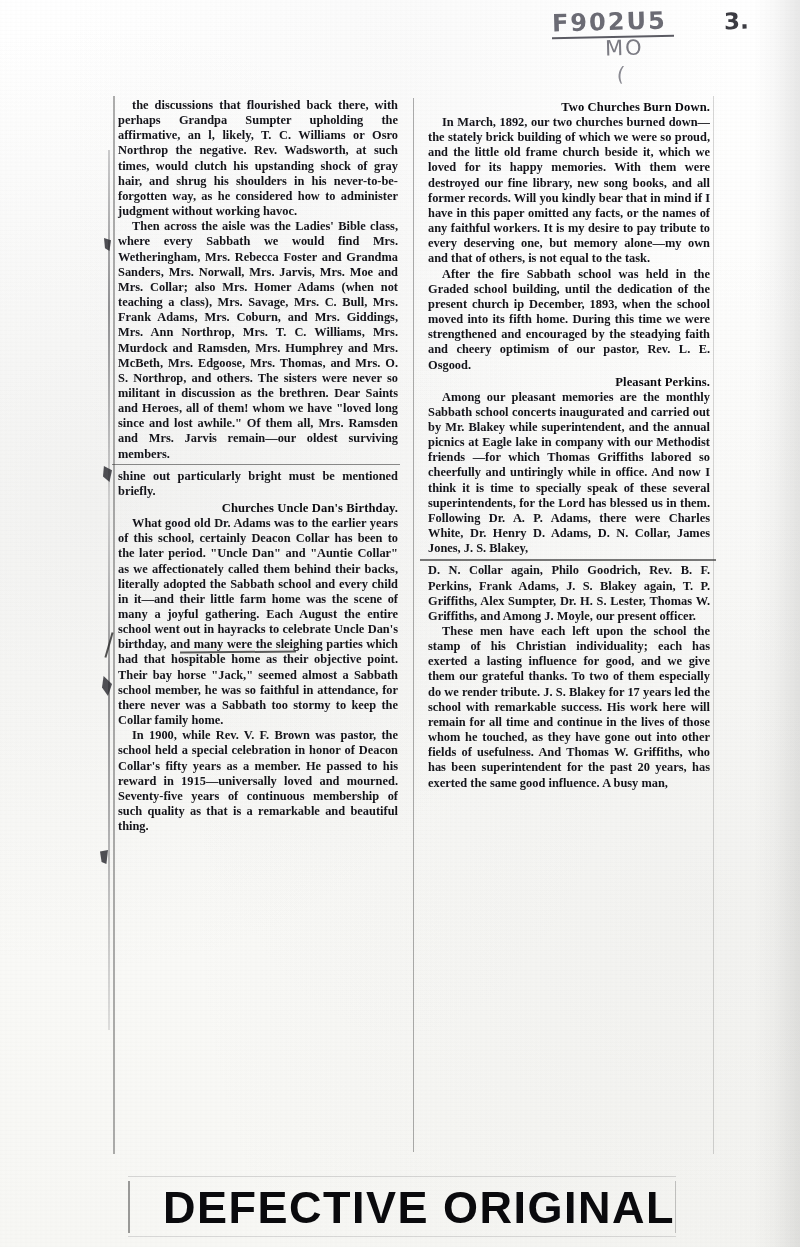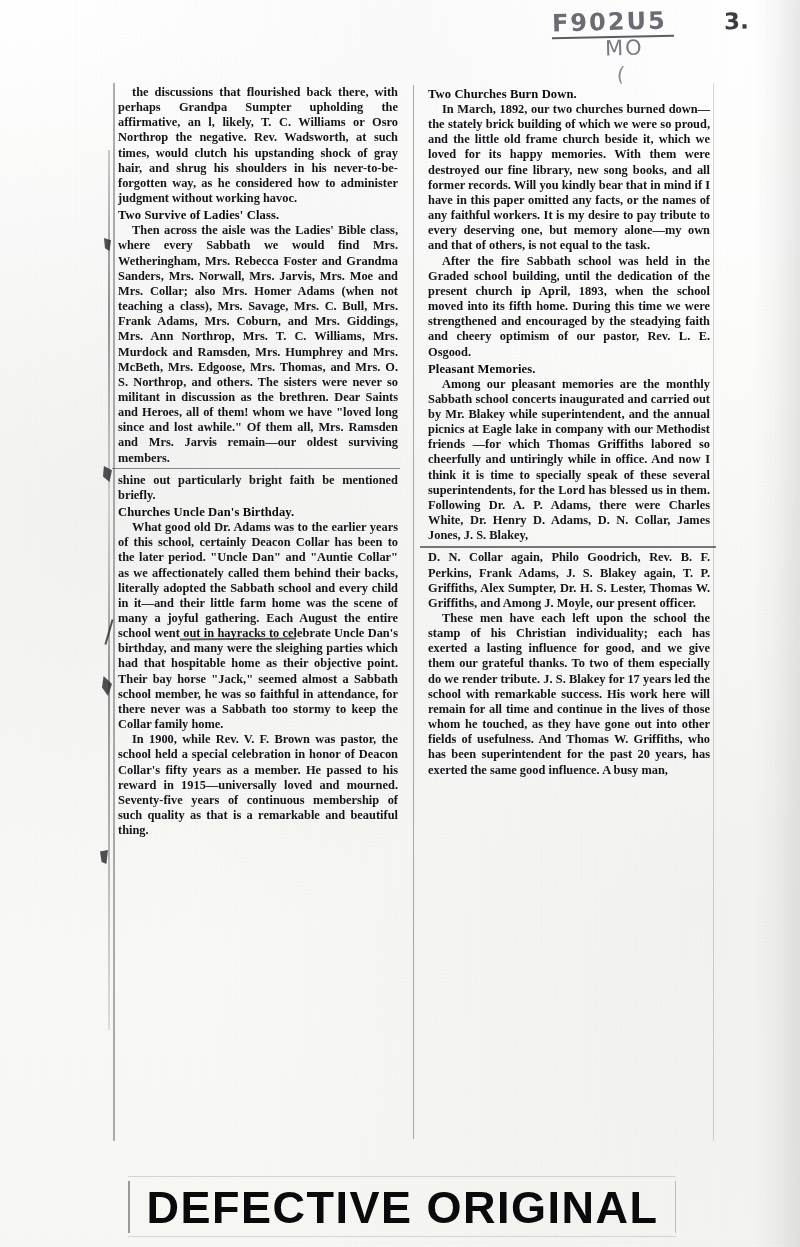--- a/index.html
+++ b/index.html
@@ -95,21 +95,21 @@
     top: 0;
     width: 46px;
     height: 1247px;
     background: linear-gradient(90deg, rgba(0,0,0,0) 0%, rgba(120,120,120,0.05) 45%, rgba(110,110,110,0.16) 100%);
   }
 
   
   .clipping {
     position: absolute;
     left: 118px;
-    top: 85px;
+    top: 98px;
     width: 592px;
     height: 1060px;
   }
 
   .cols {
     position: relative;
     display: flex;
     width: 100%;
     height: 100%;
   }
@@ -167,21 +167,21 @@
     text-indent: 14px;
     hyphens: none;
   }
   .body-text p.noindent { text-indent: 0; }
 
   .subhead {
     font-family: "Liberation Serif", serif;
     font-size: 12.6px;
     line-height: 16px;
     font-weight: 700;
-    text-align: left;
+    text-align: right;
     color: #0b0b10;
     margin: 1px 0 0 0;
     letter-spacing: 0.1px;
   }
 
   
   .seam {
     position: relative;
     height: 7px;
   }
@@ -248,21 +248,21 @@
 
   
   .stamp {
     position: absolute;
     left: 128px;
     top: 1181px;
     width: 545px;
     height: 52px;
     display: flex;
     align-items: center;
-    justify-content: center;
+    justify-content: flex-end;
     border-left: 2px solid rgba(40,40,40,0.45);
     border-right: 1px solid rgba(40,40,40,0.25);
   }
   .stamp-text {
     font-family: "Liberation Sans", sans-serif;
     font-size: 45px;
     font-weight: 700;
     letter-spacing: 1.5px;
     color: #0a0a0d;
     white-space: nowrap;
@@ -307,38 +307,37 @@
 
   <div class="clipping">
     <div class="pen-slash"></div>
     <div class="pen-strike"></div>
 
     <div class="cols">
 
       <div class="col col-left">
         <div class="body-text">
           <p>the discussions that flourished back there, with perhaps Grandpa Sumpter upholding the affirmative, an l, likely, T. C. Williams or Osro Northrop the negative. Rev. Wadsworth, at such times, would clutch his upstanding shock of gray hair, and shrug his shoulders in his never-to-be-forgotten way, as he considered how to administer judgment without working havoc.</p>
-          <div class="subhead">Two Survive of Ladies' Class.</div>
           <p>Then across the aisle was the Ladies' Bible class, where every Sabbath we would find Mrs. Wetheringham, Mrs. Rebecca Foster and Grandma Sanders, Mrs. Norwall, Mrs. Jarvis, Mrs. Moe and Mrs. Collar; also Mrs. Homer Adams (when not teaching a class), Mrs. Savage, Mrs. C. Bull, Mrs. Frank Adams, Mrs. Coburn, and Mrs. Giddings, Mrs. Ann Northrop, Mrs. T. C. Williams, Mrs. Murdock and Ramsden, Mrs. Humphrey and Mrs. McBeth, Mrs. Edgoose, Mrs. Thomas, and Mrs. O. S. Northrop, and others. The sisters were never so militant in discussion as the brethren. Dear Saints and Heroes, all of them! whom we have "loved long since and lost awhile." Of them all, Mrs. Ramsden and Mrs. Jarvis remain—our oldest surviving members.</p>
           <div class="seam"></div>
-          <p class="noindent">shine out particularly bright faith be mentioned briefly.</p>
+          <p class="noindent">shine out particularly bright must be mentioned briefly.</p>
           <div class="subhead">Churches Uncle Dan's Birthday.</div>
           <p>What good old Dr. Adams was to the earlier years of this school, certainly Deacon Collar has been to the later period. "Uncle Dan" and "Auntie Collar" as we affectionately called them behind their backs, literally adopted the Sabbath school and every child in it—and their little farm home was the scene of many a joyful gathering. Each August the entire school went out in hayracks to celebrate Uncle Dan's birthday, and many were the sleighing parties which had that hospitable home as their objective point. Their bay horse "Jack," seemed almost a Sabbath school member, he was so faithful in attendance, for there never was a Sabbath too stormy to keep the Collar family home.</p>
           <p>In 1900, while Rev. V. F. Brown was pastor, the school held a special celebration in honor of Deacon Collar's fifty years as a member. He passed to his reward in 1915—universally loved and mourned. Seventy-five years of continuous membership of such quality as that is a remarkable and beautiful thing.</p>
         </div>
       </div>
 
       <div class="col-gap"></div>
 
       <div class="col col-right">
         <div class="body-text">
           <div class="subhead">Two Churches Burn Down.</div>
           <p>In March, 1892, our two churches burned down—the stately brick building of which we were so proud, and the little old frame church beside it, which we loved for its happy memories. With them were destroyed our fine library, new song books, and all former records. Will you kindly bear that in mind if I have in this paper omitted any facts, or the names of any faithful workers. It is my desire to pay tribute to every deserving one, but memory alone—my own and that of others, is not equal to the task.</p>
-          <p>After the fire Sabbath school was held in the Graded school building, until the dedication of the present church ip April, 1893, when the school moved into its fifth home. During this time we were strengthened and encouraged by the steadying faith and cheery optimism of our pastor, Rev. L. E. Osgood.</p>
-          <div class="subhead">Pleasant Memories.</div>
+          <p>After the fire Sabbath school was held in the Graded school building, until the dedication of the present church ip December, 1893, when the school moved into its fifth home. During this time we were strengthened and encouraged by the steadying faith and cheery optimism of our pastor, Rev. L. E. Osgood.</p>
+          <div class="subhead">Pleasant Perkins.</div>
           <p>Among our pleasant memories are the monthly Sabbath school concerts inaugurated and carried out by Mr. Blakey while superintendent, and the annual picnics at Eagle lake in company with our Methodist friends —for which Thomas Griffiths labored so cheerfully and untiringly while in office. And now I think it is time to specially speak of these several superintendents, for the Lord has blessed us in them. Following Dr. A. P. Adams, there were Charles White, Dr. Henry D. Adams, D. N. Collar, James Jones, J. S. Blakey,</p>
           <div class="seam seam-wide"></div>
           <p class="noindent">D. N. Collar again, Philo Goodrich, Rev. B. F. Perkins, Frank Adams, J. S. Blakey again, T. P. Griffiths, Alex Sumpter, Dr. H. S. Lester, Thomas W. Griffiths, and Among J. Moyle, our present officer.</p>
           <p>These men have each left upon the school the stamp of his Christian individuality; each has exerted a lasting influence for good, and we give them our grateful thanks. To two of them especially do we render tribute. J. S. Blakey for 17 years led the school with remarkable success. His work here will remain for all time and continue in the lives of those whom he touched, as they have gone out into other fields of usefulness. And Thomas W. Griffiths, who has been superintendent for the past 20 years, has exerted the same good influence. A busy man,</p>
         </div>
       </div>
 
     </div>
   </div>
 

